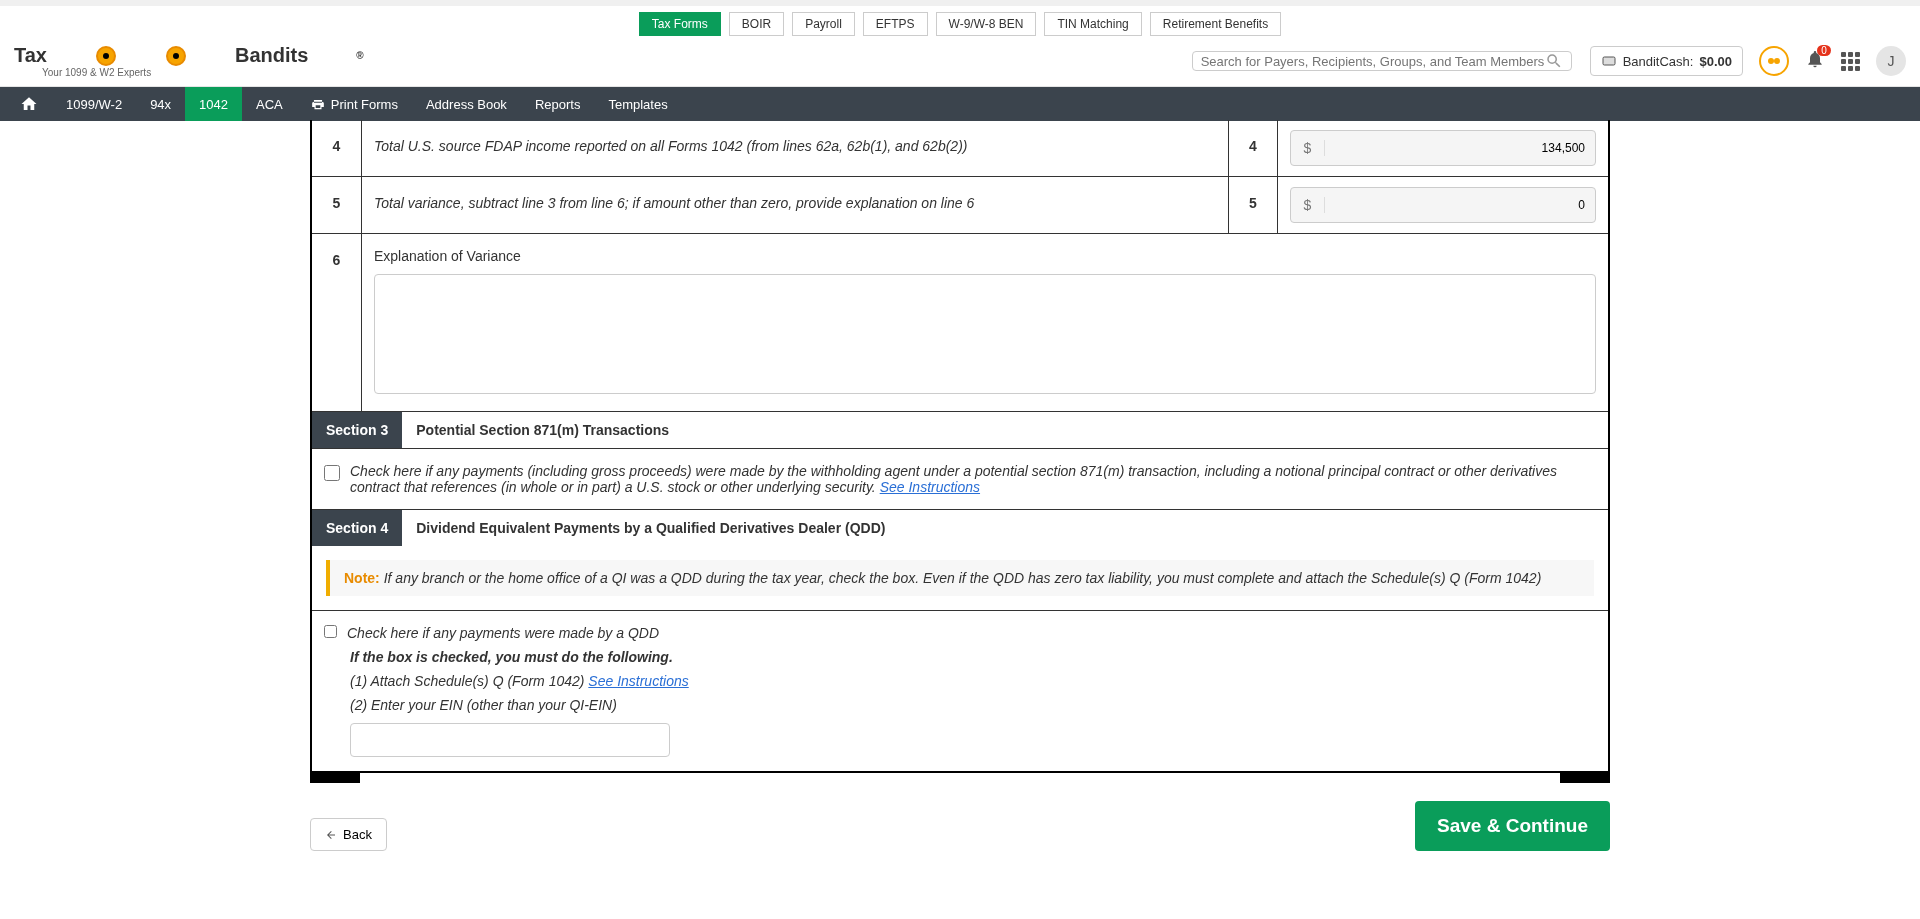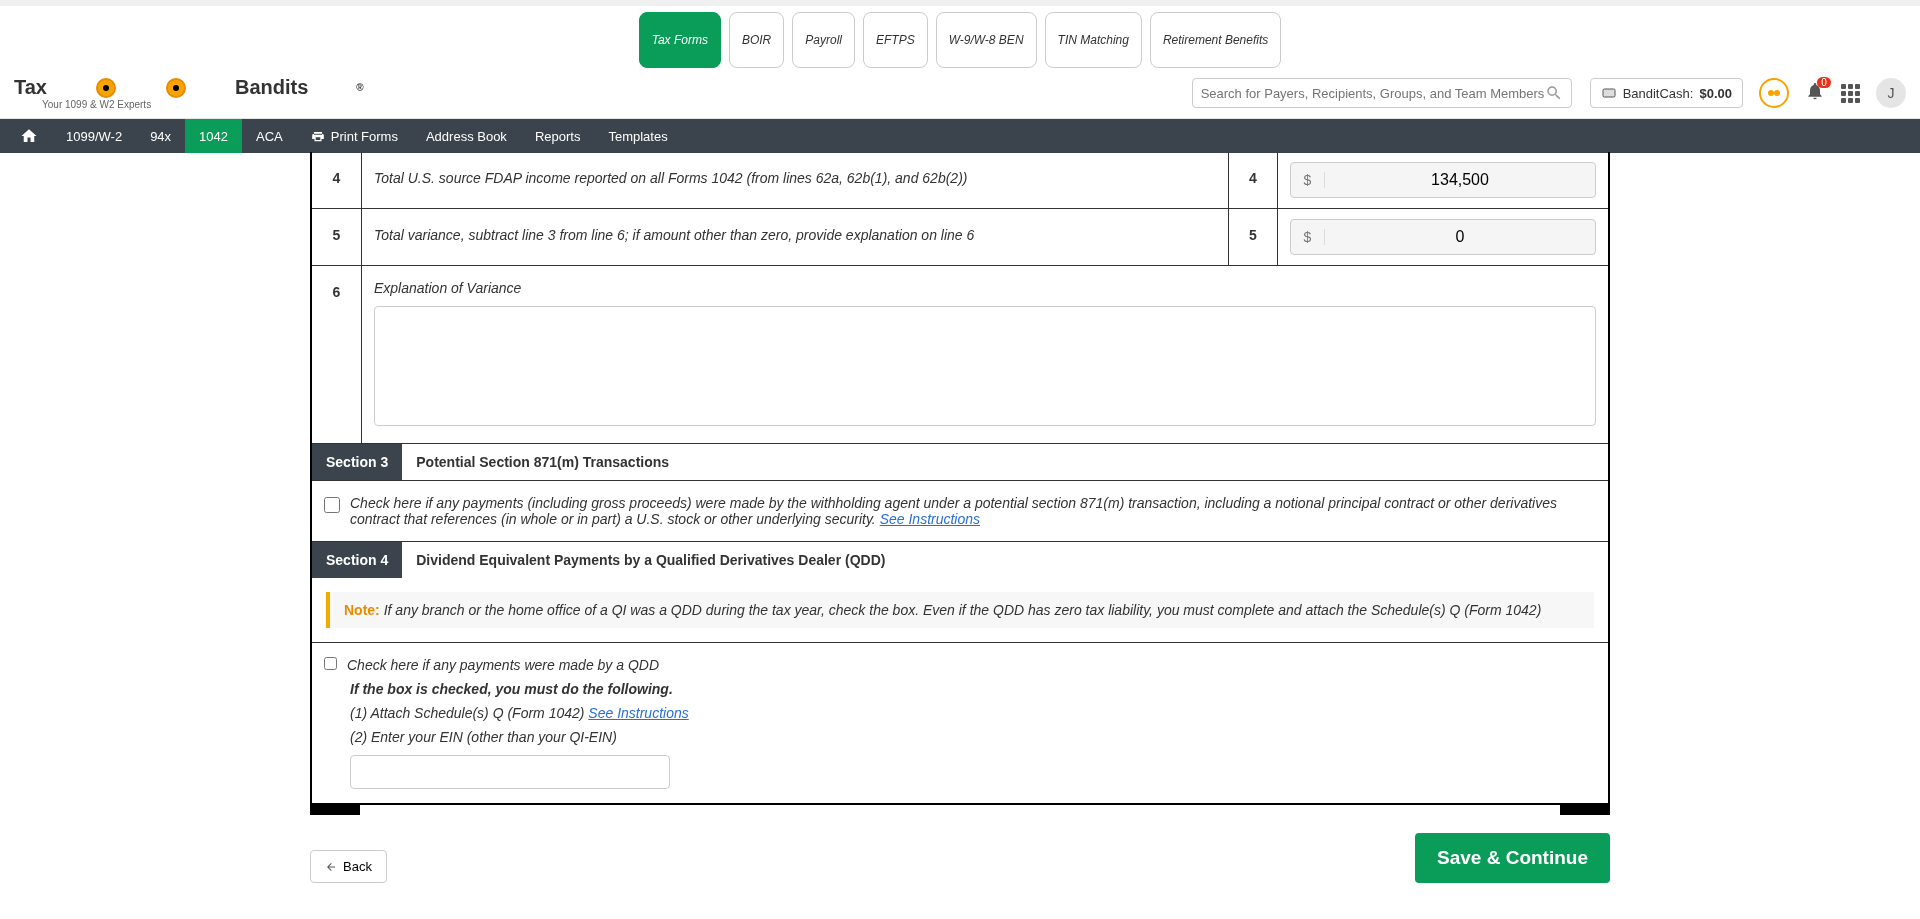--- a/index.html
+++ b/index.html
@@ -1,29 +1,29 @@
 <!DOCTYPE html>
 <html><head>
 <meta charset="utf-8">
 <style>
 * { box-sizing: border-box; margin: 0; padding: 0; font-family: Arial, Helvetica, sans-serif; }
 body { background: #fff; font-size: 14px; color: #333; }
 
 .top-tabs { display: flex; justify-content: center; padding: 6px 0 0; gap: 8px; background: #fff; border-top: 6px solid #f0f0f0; }
-.top-tabs .tab { padding: 20px 12px; border: 1px solid #ccc; border-radius: 8px; font-size: 12px; cursor: pointer; background: #fff; font-style: italic; }
+.top-tabs .tab { padding: 4px 12px; border: 1px solid #ccc; border-radius: 0; font-size: 12px; cursor: pointer; background: #fff; }
 .top-tabs .tab.active { background: #0a9d5a; color: #fff; border-color: #0a9d5a; }
 
 .header-bar { display: flex; align-items: center; justify-content: space-between; padding: 8px 14px; border-bottom: 1px solid #e5e5e5; }
 .logo { display: flex; flex-direction: column; }
 .logo .brand { display: flex; align-items: center; font-size: 20px; font-weight: 700; color: #333; gap: 48px; }
 .logo .brand .eye { width: 20px; height: 20px; border-radius: 50%; background: #f7a400; border: 2px solid #e88b00; margin: 0 1px; display: inline-flex; align-items: center; justify-content: center; }
 .logo .brand .eye::after { content: ''; width: 6px; height: 6px; background: #000; border-radius: 50%; }
 .logo .tagline { font-size: 10px; color: #666; margin-left: 28px; }
 
-.search-wrap { display: flex; align-items: center; border: 1px solid #ccc; border-radius: 4px; width: 380px; height: 30px; padding: 8px 8px; }
+.search-wrap { display: flex; align-items: center; border: 1px solid #ccc; border-radius: 4px; width: 380px; height: 20px; padding: 8px 8px; }
 .search-wrap input { border: none; outline: none; flex: 1; font-size: 13px; }
 .search-wrap .icon { width: 18px; height: 18px; opacity: .6; }
 
 .right-tools { display: flex; align-items: center; gap: 16px; }
 .bandit-cash { border: 1px solid #ccc; border-radius: 4px; padding: 6px 10px; font-size: 13px; display: flex; align-items: center; gap: 6px; }
 .bandit-cash .amt { font-weight: 700; }
 .circle { width: 30px; height: 30px; border-radius: 50%; display: flex; align-items: center; justify-content: center; }
 .mascot { border: 2px solid #f7a400; background: #fff; }
 .bell-wrap { position: relative; }
 .bell { font-size: 18px; }
@@ -38,21 +38,21 @@
 .content { max-width: 1340px; margin: 0 auto; padding: 0 20px; }
 .sheet { border: 2px solid #000; border-top: none; margin-top: -1px; position: relative; }
 
 .row { display: flex; border-top: 1px solid #333; }
 .num { width: 50px; text-align: center; padding: 18px 0; font-weight: 700; border-right: 1px solid #333; }
 .desc { flex: 1; padding: 18px 12px; font-style: italic; }
 .num2 { width: 50px; text-align: center; padding: 18px 0; font-weight: 700; border-left: 1px solid #333; border-right: 1px solid #333; }
 .amt-cell { width: 330px; padding: 10px 12px; display: flex; align-items: center; }
 .amt-box { display: flex; align-items: center; border: 1px solid #ccc; border-radius: 4px; background: #f5f5f5; height: 36px; width: 100%; }
 .amt-box .dollar { width: 34px; text-align: center; color: #777; border-right: 1px solid #ddd; }
-.amt-box input { flex: 1; border: none; background: transparent; text-align: center; padding: 0 10px; font-size: 16px; outline: none; }
+.amt-box input { flex: 1; border: none; background: transparent; text-align: right; padding: 0 10px; font-size: 12px; outline: none; }
 
 .row-6 { display: flex; border-top: 1px solid #333; flex-direction: row; }
 .row-6 .body { flex: 1; padding: 14px 12px; }
 .row-6 textarea { width: 100%; height: 120px; border: 1px solid #ccc; border-radius: 4px; margin-top: 10px; resize: none; }
 
 .section-head { display: flex; align-items: stretch; border-top: 1px solid #333; }
 .section-head .tag { background: #3b444d; color: #fff; font-weight: 700; padding: 10px 14px; white-space: nowrap; }
 .section-head .title { padding: 10px 14px; font-weight: 700; }
 
 .check-row { display: flex; align-items: flex-start; padding: 14px 12px; border-top: 1px solid #333; gap: 10px; font-style: italic; }
@@ -191,21 +191,21 @@
         <div class="amt-box">
           <span class="dollar">$</span>
           <input type="text" value="0" style="">
         </div>
       </div>
     </div>
 
     <div class="row-6">
       <div class="num">6</div>
       <div class="body">
-        <div style="font-style:italic;">Explanation of Variance</div>
+        <div style="">Explanation of Variance</div>
         <textarea style=""></textarea>
       </div>
     </div>
 
     <div class="section-head">
       <div class="tag">Section 3</div>
       <div class="title">Potential Section 871(m) Transactions</div>
     </div>
 
     <div class="check-row">

